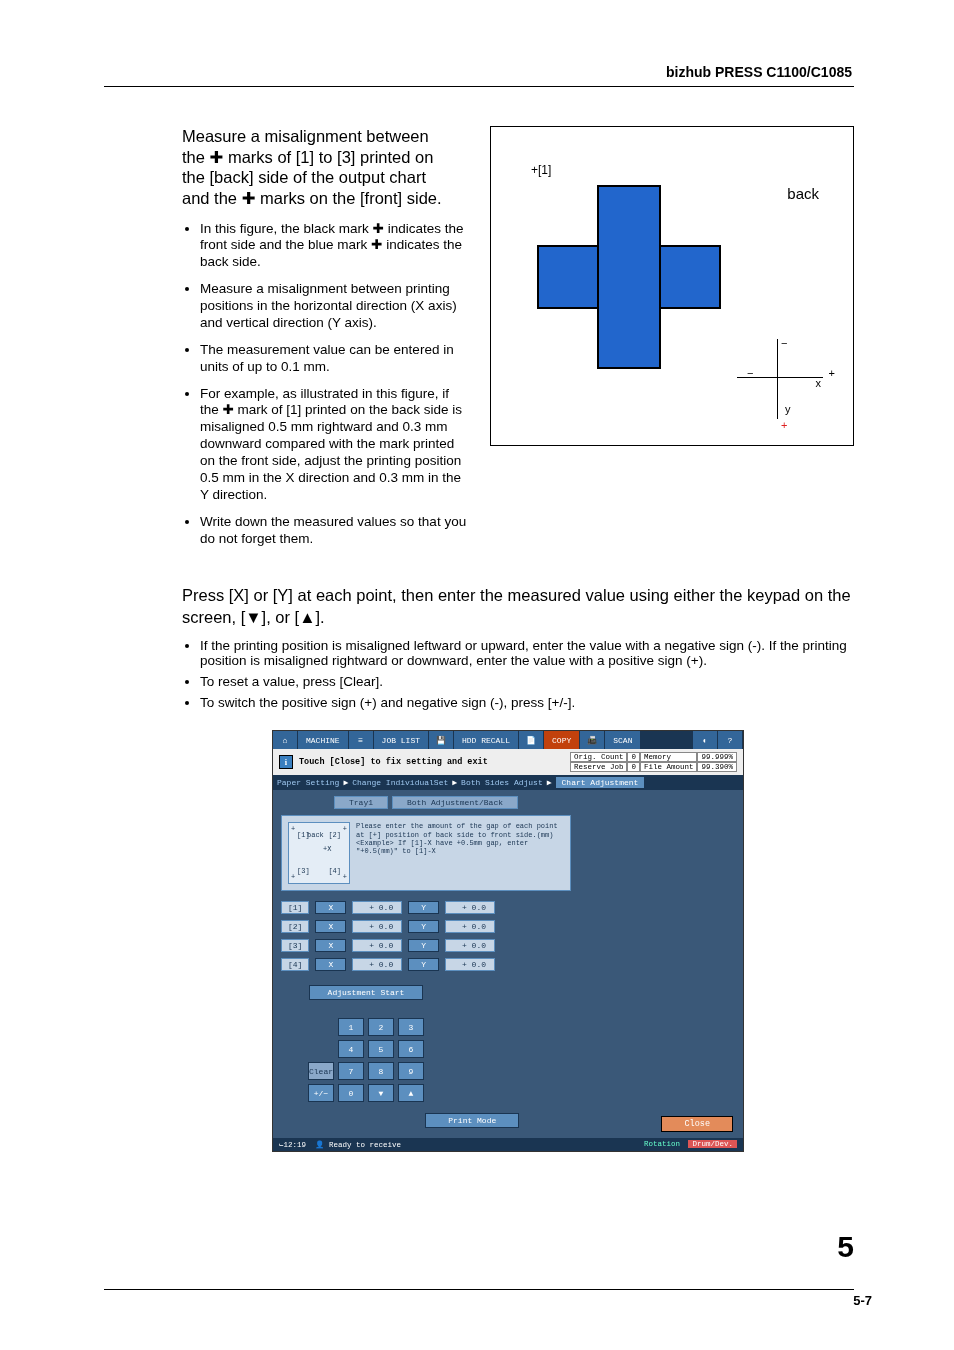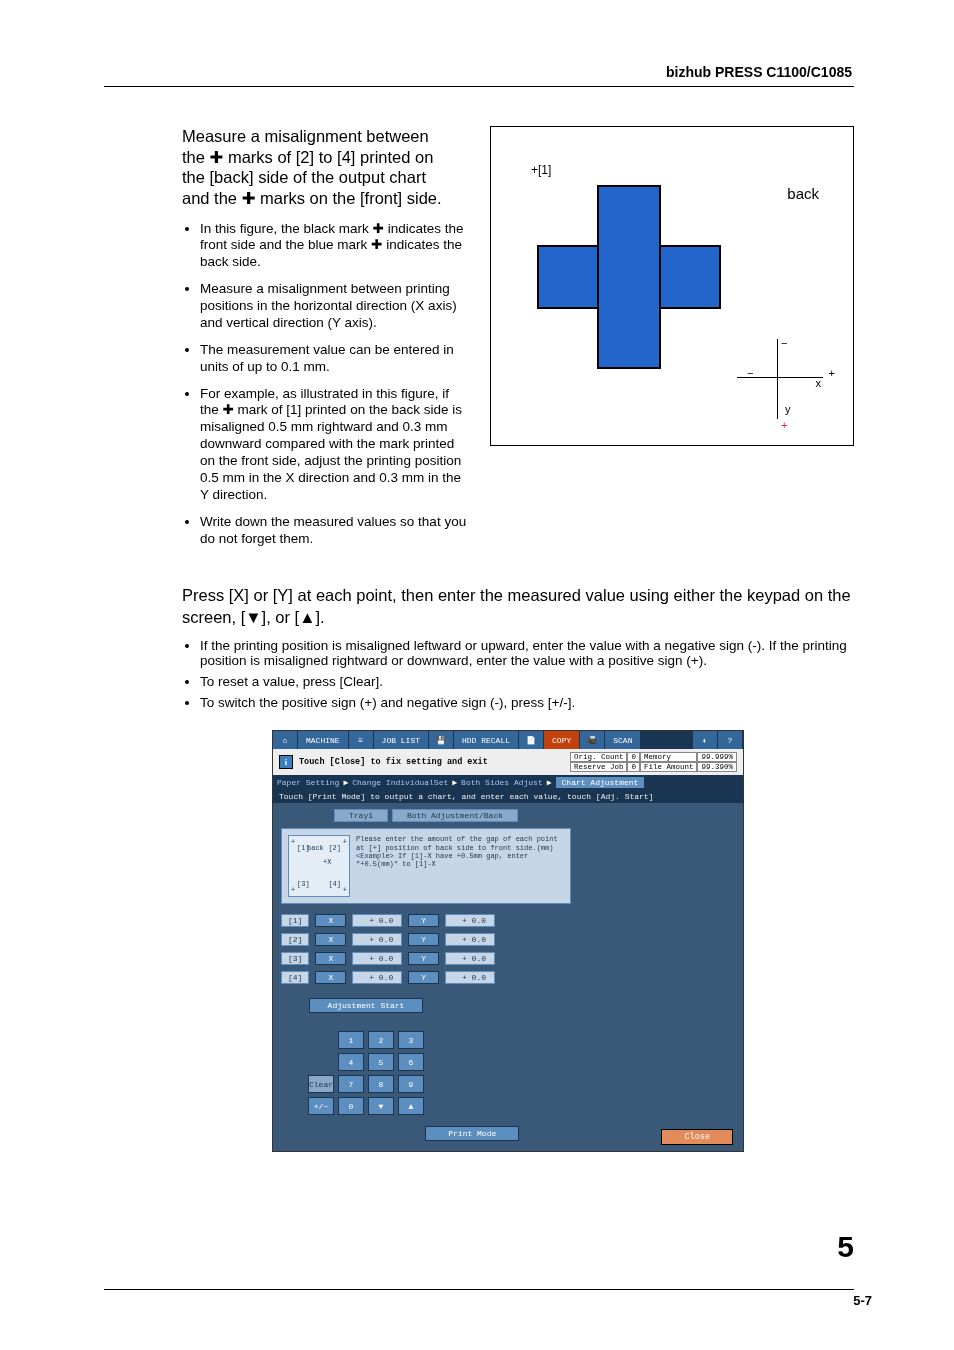--- a/index.html
+++ b/index.html
@@ -293,21 +293,21 @@
 </head>
 <body>
 
 <div class="product-name">bizhub PRESS C1100/C1085</div>
 <div class="header-line"></div>
 
 <div class="content">
 
   <div class="intro-wrap">
     <div>
-      <div class="intro-text">Measure a misalignment between the ✚ marks of [2] to [4] printed on the [back] side of the output chart and the ✚ marks on the [front] side.</div>
+      <div class="intro-text">Measure a misalignment between the ✚ marks of [1] to [3] printed on the [back] side of the output chart and the ✚ marks on the [front] side.</div>
       <ul class="bullets">
         <li>In this figure, the black mark ✚ indicates the front side and the blue mark ✚ indicates the back side.</li>
         <li>Measure a misalignment between printing positions in the horizontal direction (X axis) and vertical direction (Y axis).</li>
         <li>The measurement value can be entered in units of up to 0.1 mm.</li>
         <li>For example, as illustrated in this figure, if the ✚ mark of [1] printed on the back side is misaligned 0.5 mm rightward and 0.3 mm downward compared with the mark printed on the front side, adjust the printing position 0.5 mm in the X direction and 0.3 mm in the Y direction.</li>
         <li>Write down the measured values so that you do not forget them.</li>
       </ul>
     </div>
 
     <div class="diagram-box">
@@ -376,21 +376,20 @@
     <div class="sc-breadcrumb">
       <span class="crumb">Paper Setting</span>
       <span class="sep">▶</span>
       <span class="crumb">Change IndividualSet</span>
       <span class="sep">▶</span>
       <span class="crumb">Both Sides Adjust</span>
       <span class="sep">▶</span>
       <span class="current">Chart Adjustment</span>
     </div>
 
-    <div class="sc-hint">Touch [Print Mode] to output a chart, and enter each value, touch [Adj. Start]</div>
 
     <div class="sc-mainarea">
       <div class="sc-leftpane">
         <div class="sc-chip-row">
           <div class="chip">Tray1</div>
           <div class="chip">Both Adjustment/Back</div>
         </div>
 
         <div class="example-box">
           <div class="example-fig">
@@ -465,20 +464,31 @@
       </div>
     </div>
 
     <div class="sc-bottombar">
       <div style="flex:1; text-align:center;">
         <span class="sc-btn">Print Mode</span>
       </div>
       <span class="sc-close">Close</span>
     </div>
 
+    <div class="sc-status">
+      <div>
+        <span>⌙12:19</span>
+        <span>&nbsp;👤</span>
+        <span>Ready to receive</span>
+      </div>
+      <div class="right">
+        <span style="color:#6fc;">Rotation</span>
+        <span style="background:#d55;">Drum/Dev.</span>
+      </div>
+    </div>
 
   </div>
 
 </div>
 
 <div class="chapter-num">5</div>
 <div class="bottom-line"></div>
 <div class="page-num">5-7</div>
 
 </body></html>

